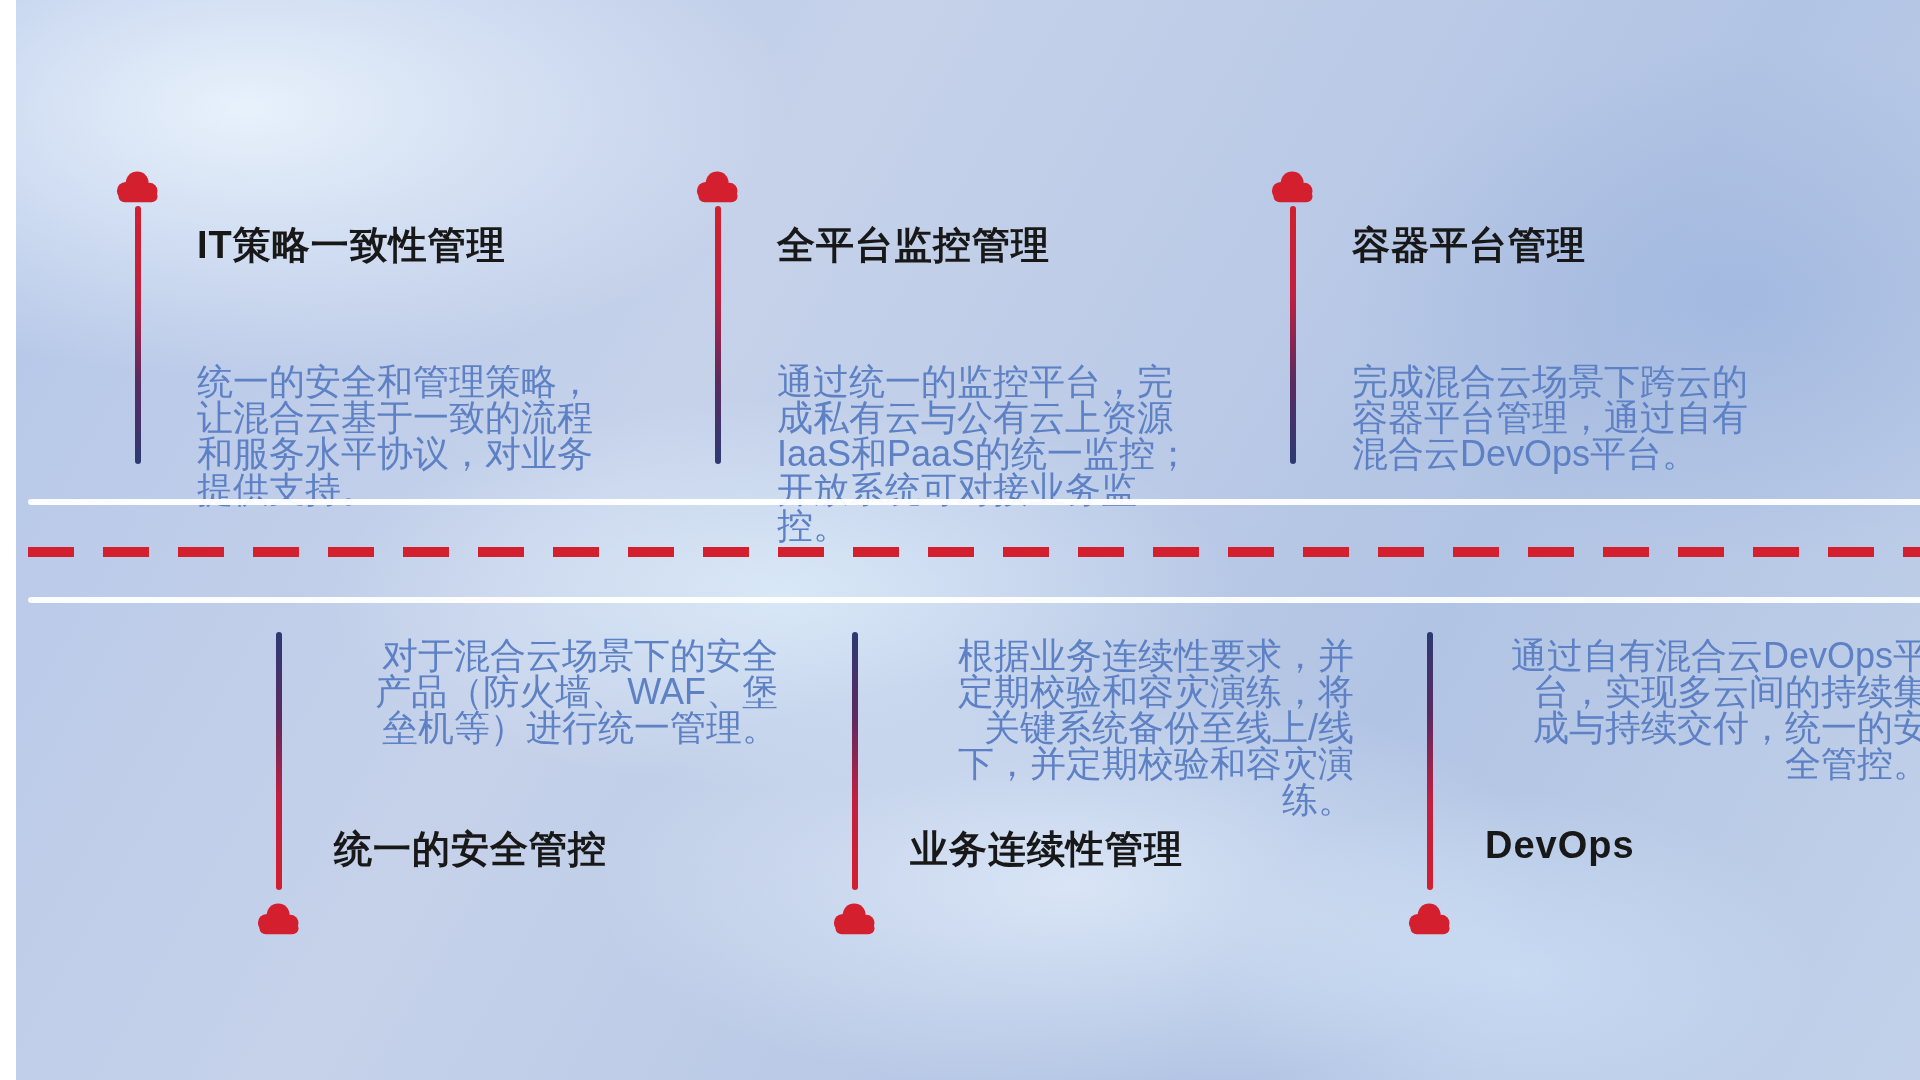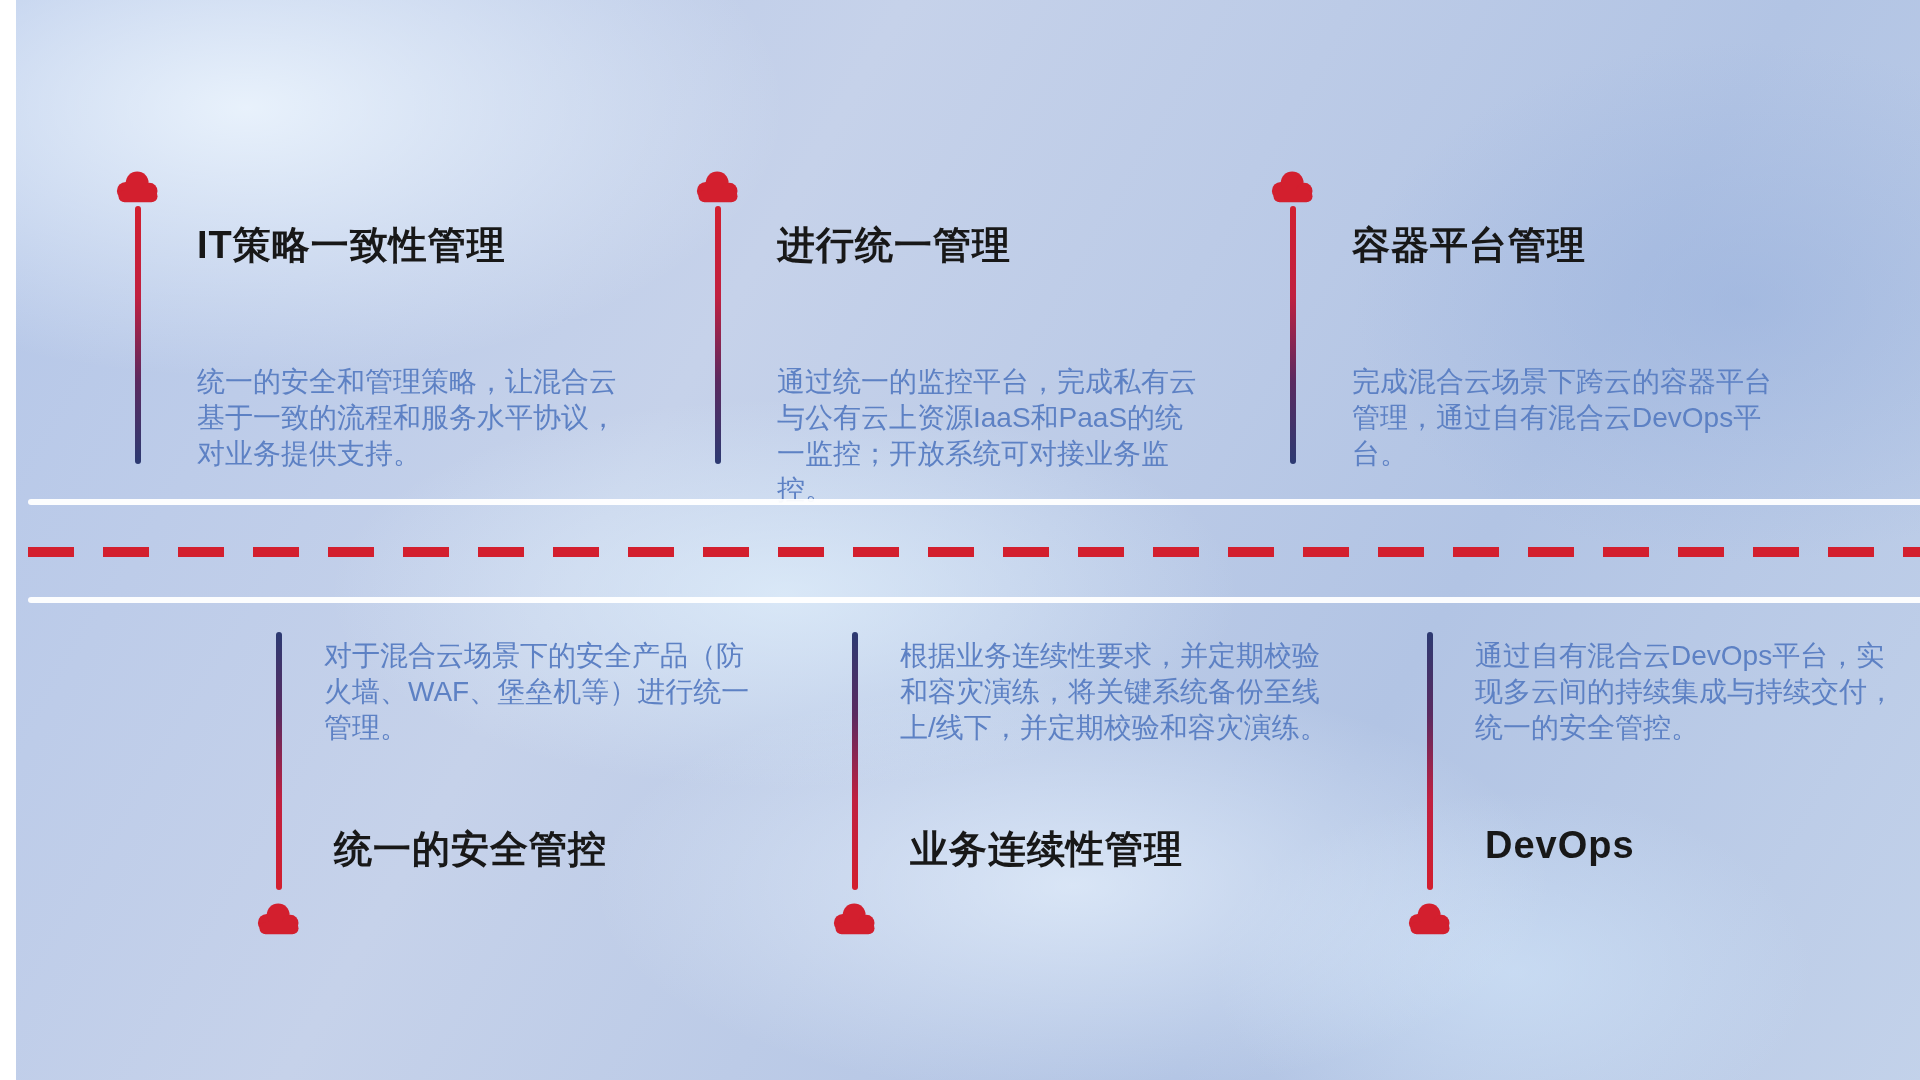--- a/index.html
+++ b/index.html
@@ -35,41 +35,41 @@
     font-weight: 700;
     color: #181818;
     white-space: nowrap;
     letter-spacing: 1px;
   }
 
   .desc {
     position: absolute;
     margin: 0;
     width: 430px;
-    font-size: 28px;
+    font-size: 36px;
     line-height: 36px;
     color: #5d81c4;
   }
 
   
   .t1 { left: 96px;  top: 168px; }
   .t2 { left: 676px; top: 168px; }
   .t3 { left: 1251px; top: 168px; }
   .item.top .cloud { left: 0; top: 0; }
   .item.top .vline { left: 23px; top: 38px; height: 258px; }
   .item.top .title { left: 85px; top: 52px; }
   .item.top .desc  { left: 85px; top: 196px; }
 
   
   .b1 { left: 260px;  top: 632px; }
   .b2 { left: 836px;  top: 632px; }
   .b3 { left: 1411px; top: 632px; }
   .item.bottom .vline { left: 0; top: 0; height: 258px; }
   .item.bottom .cloud { left: -23px; top: 268px; }
-  .item.bottom .desc  { left: 48px; top: 6px; }
+  .item.bottom .desc  { left: 72px; top: 6px; text-align: right; }
   .item.bottom .title { left: 58px; top: 192px; }
 
   
   .hline {
     position: absolute;
     left: 12px;
     right: 12px;
     height: 6px;
     background: rgba(255,255,255,0.95);
     border-radius: 3px;
@@ -108,21 +108,21 @@
   <div class="item top t2">
     <svg class="cloud" viewBox="0 0 64 42" aria-hidden="true">
       <g fill="#d31f2e">
         <circle cx="17" cy="27" r="11"></circle>
         <circle cx="31" cy="17" r="14"></circle>
         <circle cx="46" cy="27" r="10"></circle>
         <rect x="8" y="26" width="48" height="15" rx="7.5"></rect>
       </g>
     </svg>
     <div class="vline down"></div>
-    <h2 class="title">进行统一管理</h2>
+    <h2 class="title">全平台监控管理</h2>
     <p class="desc">通过统一的监控平台，完成私有云与公有云上资源IaaS和PaaS的统一监控；开放系统可对接业务监控。</p>
   </div>
 
   <div class="item top t3">
     <svg class="cloud" viewBox="0 0 64 42" aria-hidden="true">
       <g fill="#d31f2e">
         <circle cx="17" cy="27" r="11"></circle>
         <circle cx="31" cy="17" r="14"></circle>
         <circle cx="46" cy="27" r="10"></circle>
         <rect x="8" y="26" width="48" height="15" rx="7.5"></rect>

